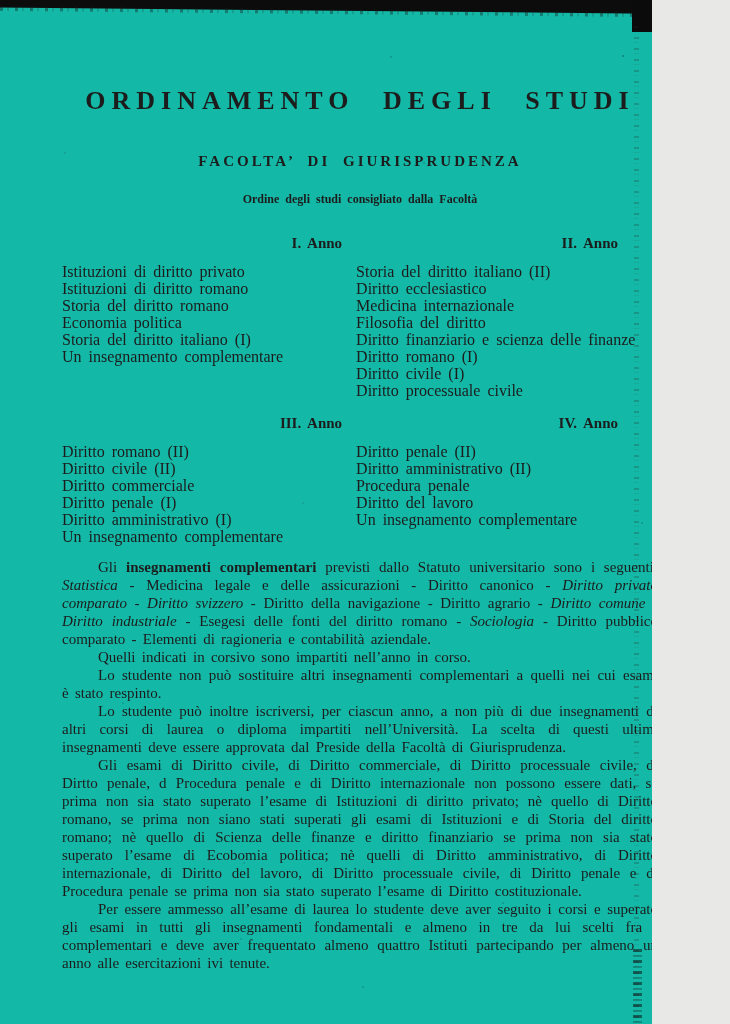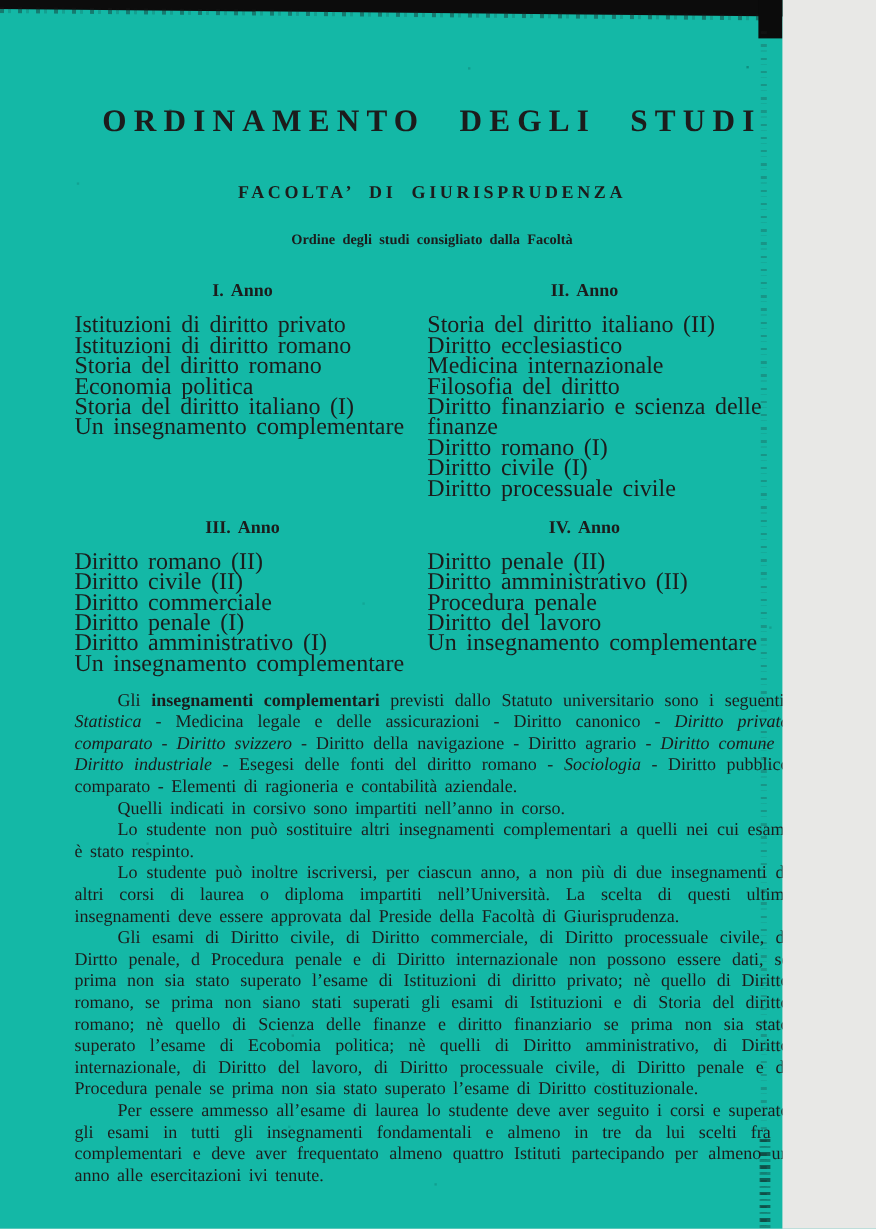--- a/index.html
+++ b/index.html
@@ -85,29 +85,29 @@
     word-spacing:3px;
   }
   .years-grid {
     margin-top:28px;
     display:grid;
     grid-template-columns:47% 53%;
     row-gap:16px;
   }
   .year-col-right { padding-left:14px; }
   .year-heading {
-    text-align:center;
+    text-align:right;
     font-size:15px; font-weight:bold;
     word-spacing:3px;
   }
   .year-col-right .year-heading { padding-right:40px; }
   .course-list {
     list-style:none;
     margin-top:11px;
-    font-size:20px;
+    font-size:16px;
     line-height:17px;
     word-spacing:3px;
   }
   .paragraphs { margin-top:13px; }
   .body-paragraph {
     font-size:15px;
     line-height:18px;
     text-align:justify;
     text-indent:36px;
     word-spacing:2.5px;

